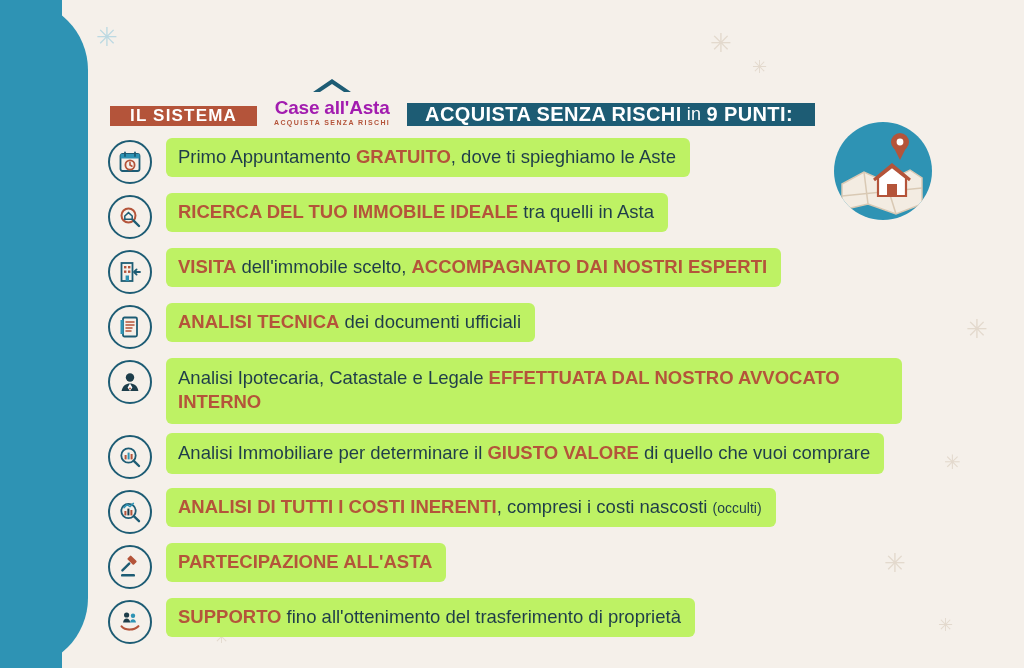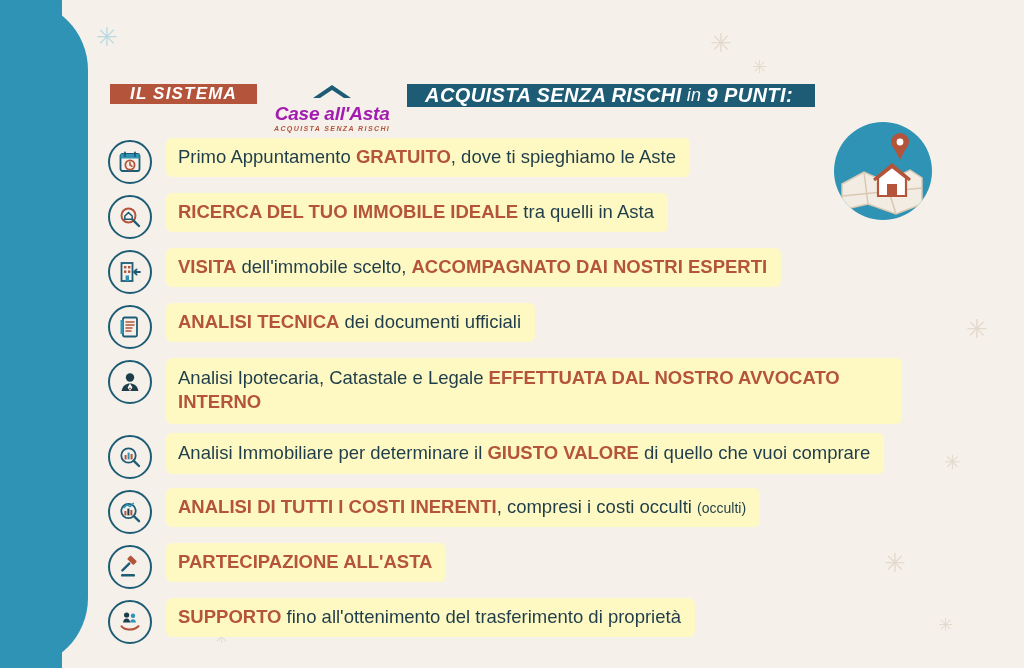--- a/index.html
+++ b/index.html
@@ -35,23 +35,22 @@
     font-size: 26px;
     line-height: 1;
     user-select: none;
   }
   .sparkle.blue { color: #bcd9e2; }
 
   
   .header {
     position: absolute;
     left: 110px; top: 84px;
-    display: flex; align-items: flex-start;
+    display: flex; align-items: flex-end;
     height: 42px;
-    font-style: italic;
   }
   .hdr-sistema {
     background: #b4543a;
     color: #ffffff;
     font-weight: bold;
     font-size: 17px;
     letter-spacing: 1.2px;
     display: flex; align-items: center; justify-content: center;
     padding: 0 20px;
   }
@@ -108,21 +107,21 @@
     flex: 0 0 auto;
     width: 44px; height: 44px;
     border: 2px solid #1d5c74;
     border-radius: 50%;
     background: #f5f0ea;
     display: flex; align-items: center; justify-content: center;
     margin-right: 14px;
     margin-top: 2px;
   }
   .pill {
-    background: #fef9c3;
+    background: #bef264;
     border-radius: 6px;
     padding: 7px 14px 8px 12px;
     font-size: 18.5px;
     line-height: 1.32;
     color: #1f3d4a;
     max-width: 736px;
   }
   .pill .hl { color: #b4543a; font-weight: bold; }
   .pill .sm { font-size: 14px; text-align: right; }
   .row.tall .pill { padding-top: 8px; padding-bottom: 9px; }
@@ -273,21 +272,21 @@
         <svg width="24" height="24" viewBox="0 0 24 24">
           <circle cx="10.5" cy="11" r="7.2" fill="none" stroke="#1d5c74" stroke-width="1.8"></circle>
           <path d="M15.8 16.2 L21 21.2" stroke="#1d5c74" stroke-width="2.4" stroke-linecap="round"></path>
           <rect x="6.4" y="11" width="2" height="4.4" fill="#b4543a"></rect>
           <rect x="9.4" y="8.6" width="2" height="6.8" fill="#1d3d4a"></rect>
           <rect x="12.4" y="10" width="2" height="5.4" fill="#b4543a"></rect>
           <path d="M6 7.6 L9 4.6 L12 6.6 L15.4 3.4" stroke="#2e93b4" stroke-width="1.5" fill="none" stroke-linecap="round"></path>
         </svg>
       </div>
       <div class="pill">
-        <span class="hl">ANALISI DI TUTTI I COSTI INERENTI</span><span>, compresi i costi occulti </span><span class="sm">(occulti)</span>
+        <span class="hl">ANALISI DI TUTTI I COSTI INERENTI</span><span>, compresi i costi nascosti </span><span class="sm">(occulti)</span>
       </div>
     </div>
 
     <div class="row">
       <div class="icon-wrap">
         <svg width="24" height="24" viewBox="0 0 24 24">
           <rect x="9.5" y="2.6" width="9" height="5.2" rx="1" transform="rotate(45 14 5.2)" fill="#b4543a"></rect>
           <path d="M11.2 8.6 L4.4 15.4" stroke="#1d5c74" stroke-width="2.4" stroke-linecap="round"></path>
           <rect x="3" y="19" width="14" height="2.6" rx="1.2" fill="#1d5c74"></rect>
         </svg>

